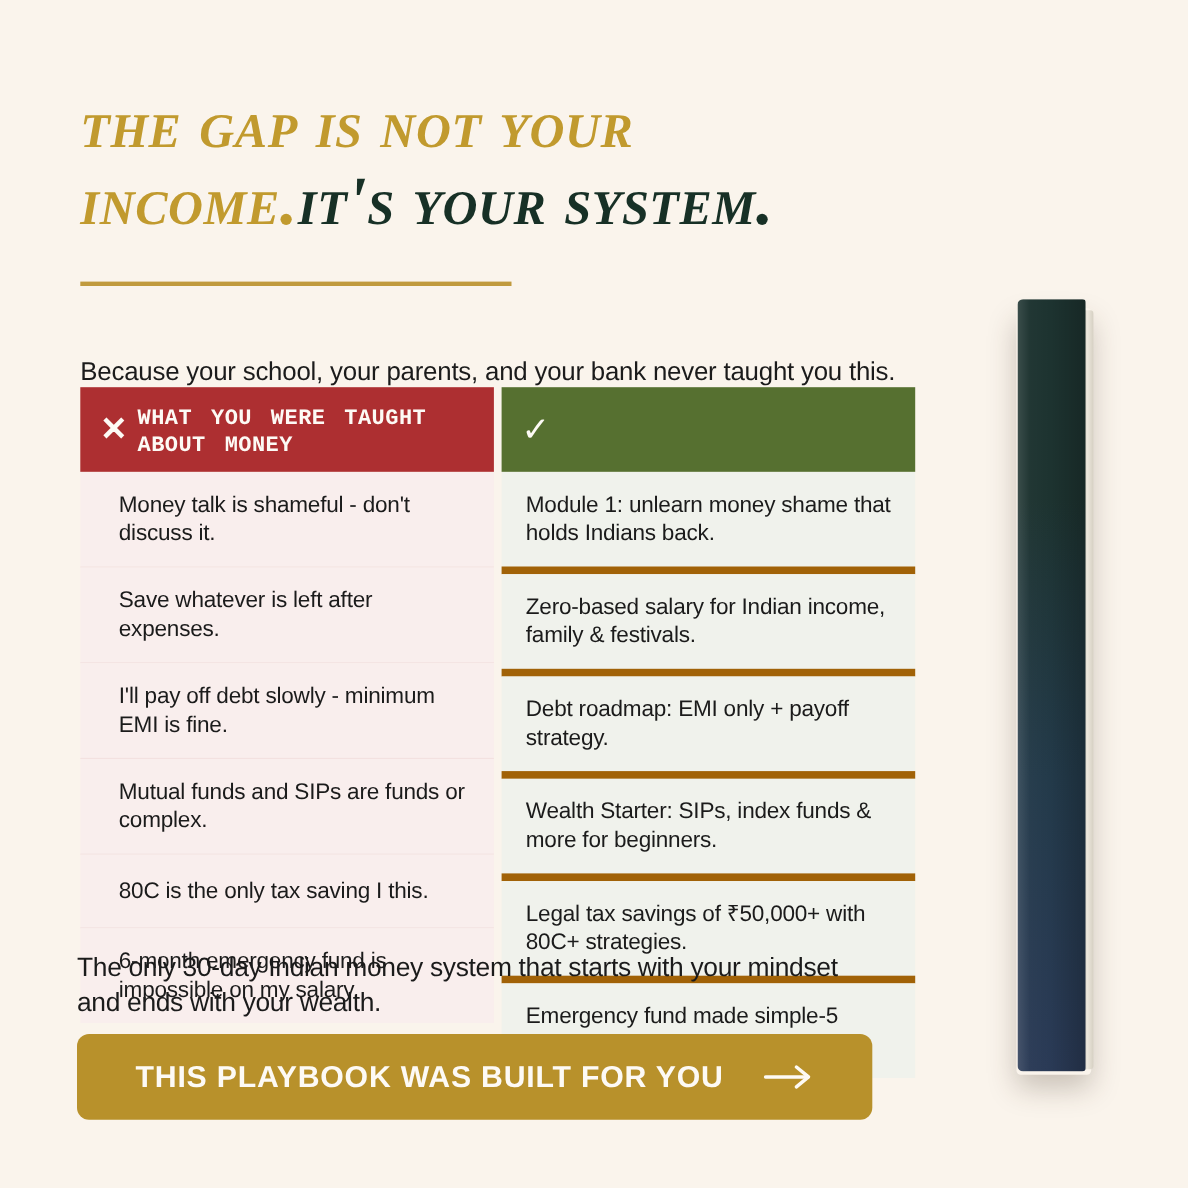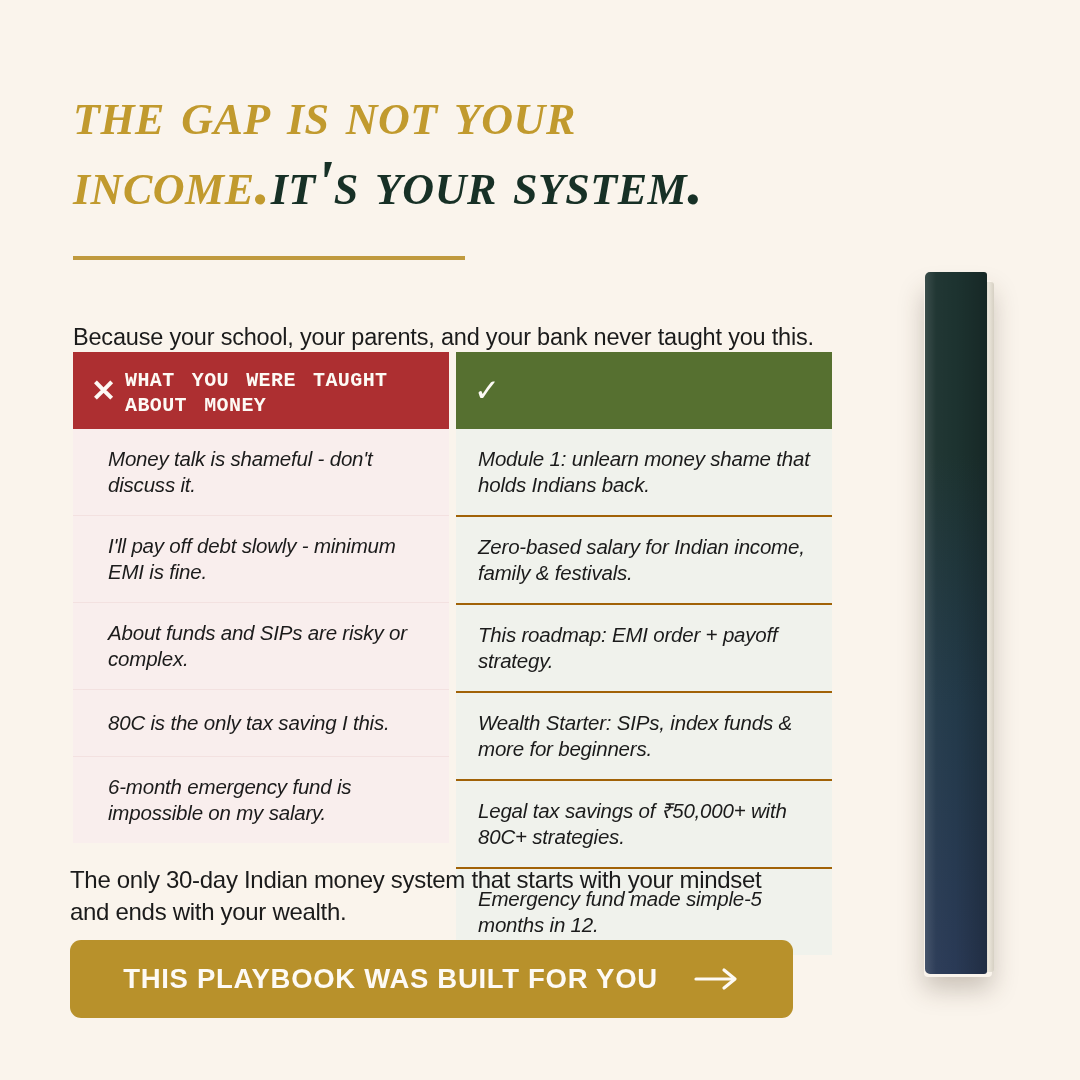--- a/index.html
+++ b/index.html
@@ -91,34 +91,34 @@
   .head-label {
     font-family: Liberation Mono, monospace;
     font-weight: bold;
     font-size: 28px;
     line-height: 25px;
     letter-spacing: 0.4px;
     font-variant: small-caps;
     text-transform: lowercase;
   }
 
-  .rows { display: block; font-style: italic; }
+  .rows { display: block; }
   .row {
     box-sizing: border-box;
     padding: 17px 16px 17px 35px;
     font-size: 20.5px;
     line-height: 26px;
     letter-spacing: -0.2px;
     color: #1b1b1b;
     min-height: 67px;
     display: flex;
     align-items: center;
   }
   .col.bad .row  { background: #f9eeed; border-bottom: 1px solid #f3e1e0; }
-  .col.good .row { background: #f0f2ec; border-bottom: 2px solid #a16207; }
+  .col.good .row { background: #f0f2ec; border-bottom: 7px solid #a16207; }
   .col.bad .row:last-child,
   .col.good .row:last-child { border-bottom: none; }
   .col.good .row { padding-left: 22px; }
 
   
   .closing {
     position: absolute;
     left: 70px;
     top: 864px;
     width: 700px;
@@ -227,35 +227,36 @@
 
 <div class="table">
 
   <div class="col bad">
     <div class="col-head bad">
       <span class="head-icon">✕</span>
       <span class="head-label">What You Were Taught About Money</span>
     </div>
     <div class="rows">
       <div class="row">Money talk is shameful - don't discuss it.</div>
+      <div class="row">Save whatever is left after expenses.</div>
       <div class="row">I'll pay off debt slowly - minimum EMI is fine.</div>
-      <div class="row">About funds and SIPs are risky or complex.</div>
+      <div class="row">Mutual funds and SIPs are funds or complex.</div>
       <div class="row">80C is the only tax saving I this.</div>
       <div class="row">6-month emergency fund is impossible on my salary.</div>
     </div>
   </div>
 
   <div class="col good">
     <div class="col-head good">
       <span class="head-icon check">✓</span>
     </div>
     <div class="rows">
       <div class="row">Module 1: unlearn money shame that holds Indians back.</div>
       <div class="row">Zero-based salary for Indian income, family &amp; festivals.</div>
-      <div class="row">This roadmap: EMI order + payoff strategy.</div>
+      <div class="row">Debt roadmap: EMI only + payoff strategy.</div>
       <div class="row">Wealth Starter: SIPs, index funds &amp; more for beginners.</div>
       <div class="row">Legal tax savings of ₹50,000+ with 80C+ strategies.</div>
       <div class="row">Emergency fund made simple-5 months in 12.</div>
     </div>
   </div>
 
 </div>
 
 <div class="closing">The only 30-day Indian money system that starts with your mindset and ends with your wealth.</div>
 

